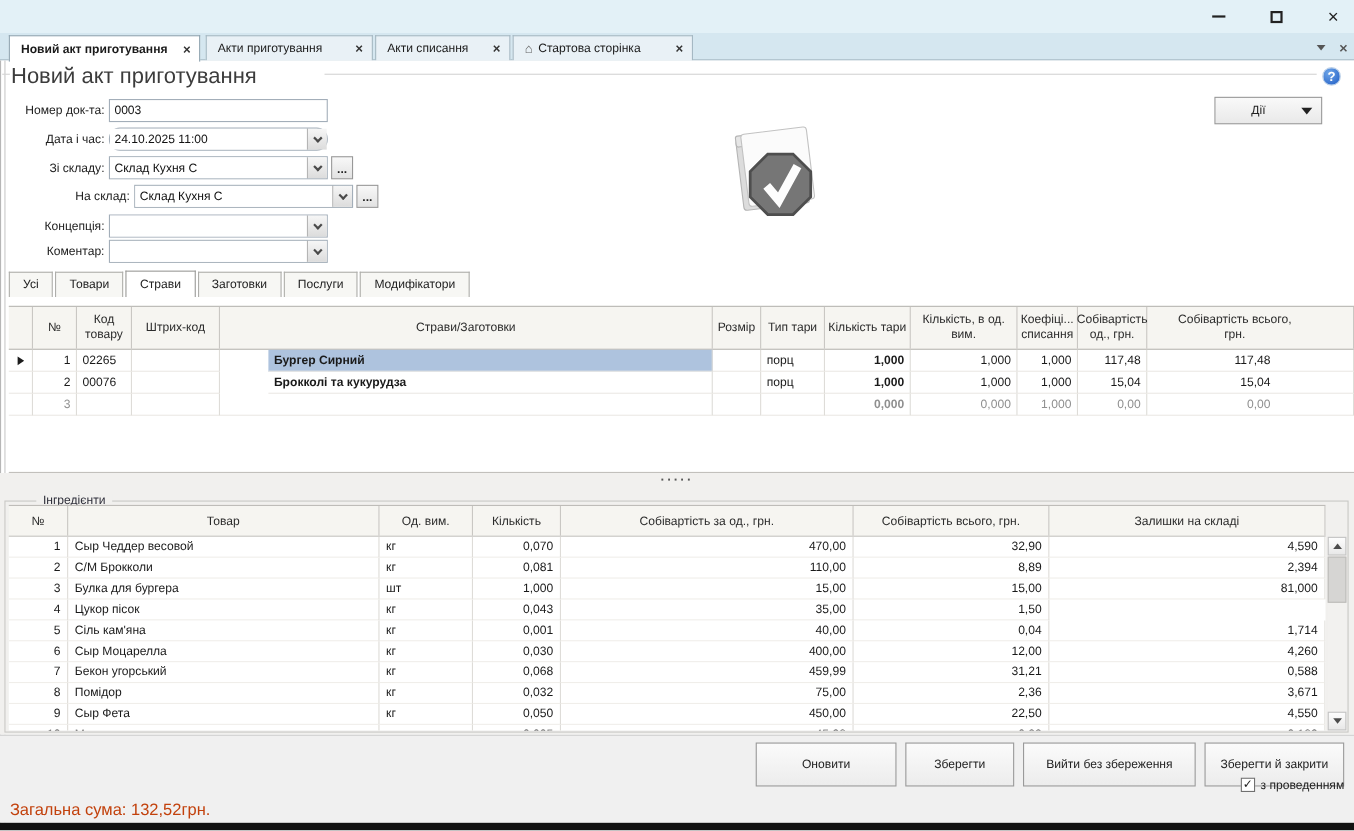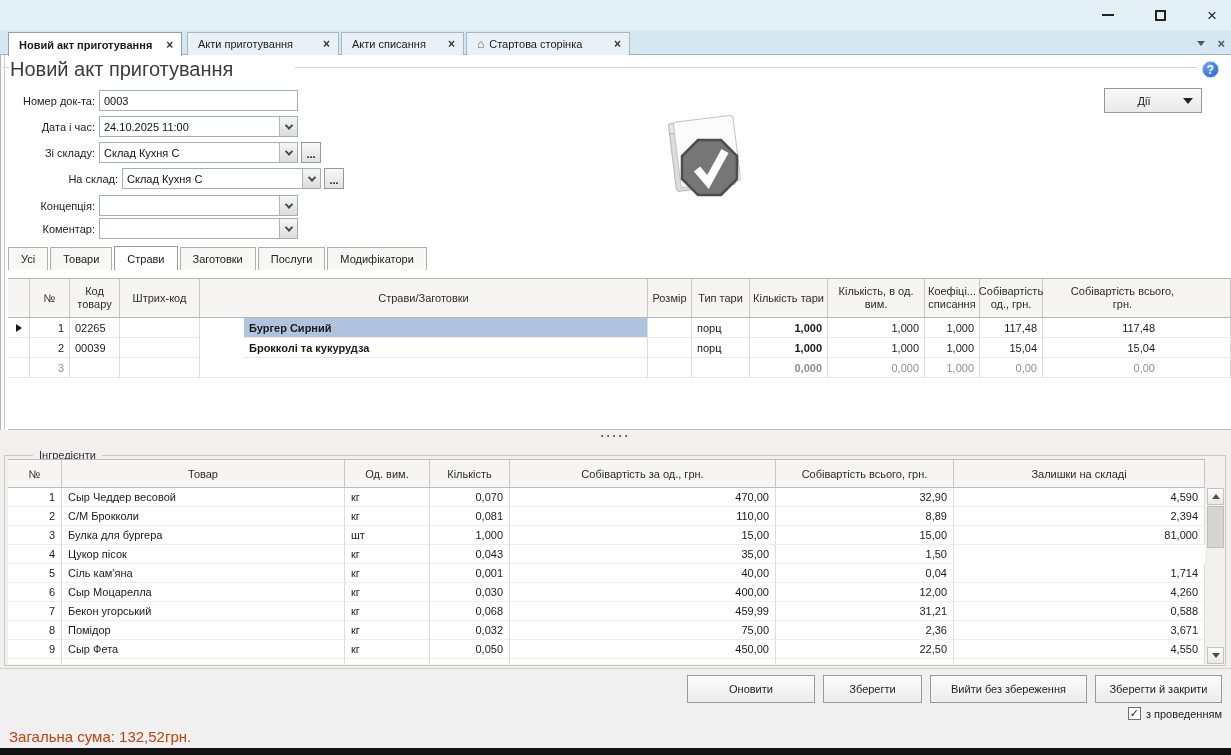--- a/index.html
+++ b/index.html
@@ -93,21 +93,21 @@
   .vscroll { position:absolute; right:1px; top:32px; bottom:1px; width:17px; background:#f2f1ef; }
   .sb-btn { position:absolute; left:0; width:17px; height:17px; background:linear-gradient(#fdfdfd,#e8e8e8); border:1px solid #c3c3c3; display:flex; align-items:center; justify-content:center; }
   .sb-up { top:0; } .sb-down { bottom:0; }
   .tri-up { width:0; height:0; border-left:4px solid transparent; border-right:4px solid transparent; border-bottom:5px solid #4c4c4c; }
   .tri-dn { width:0; height:0; border-left:4px solid transparent; border-right:4px solid transparent; border-top:5px solid #4c4c4c; }
   .sb-thumb { position:absolute; left:0; top:18px; width:17px; height:42px; background:#d6d5d3; border:1px solid #bdbcba; }
 
   
   .footerbar { position:absolute; left:0; top:613px; width:1231px; height:80px; background:#f0f0f0; border-top:1px solid #d2d2d2; }
   .btn-row { position:absolute; right:9px; top:6px; display:flex; gap:8px; }
-  .btn-row button { height:28px; background:linear-gradient(#fbfbfb,#ececec); border:1px solid #9a9a9a; font-family:inherit; font-size:11px; color:#222; padding:0 10px; }
+  .btn-row button { height:40px; background:linear-gradient(#fbfbfb,#ececec); border:1px solid #9a9a9a; font-family:inherit; font-size:11px; color:#222; padding:0 10px; }
   .post-check { position:absolute; right:9px; top:38px; display:flex; align-items:center; gap:5px; color:#222; }
   .cb { width:13px; height:13px; background:#fff; border:1px solid #707070; display:flex; align-items:center; justify-content:center; font-size:11px; font-weight:bold; color:#222; line-height:1; }
   .total { position:absolute; left:9px; bottom:3px; font-size:15px; color:#c2410c; }
   .bottom-strip { position:absolute; left:0; top:693px; width:1231px; height:7px; background:#121212; }
 </style>
 </head>
 <body>
 
 <div class="screen">
 
@@ -160,21 +160,21 @@
       <span class="lbl">Дії</span>
       <span class="tri"></span>
     </button>
 
     <div class="frow" style="top:35px;">
       <label>Номер док-та:</label>
       <input class="ti" style="width: 199px;" value="0003">
     </div>
     <div class="frow" style="top:61px;">
       <label>Дата і час:</label>
-      <div class="combo" style="width:199px;">
+      <div class="combo" style="width:199px;border-radius:10px;">
         <input value="24.10.2025 11:00" style="">
         <span class="cbtn">
             <i class="chev"></i>
           </span>
       </div>
     </div>
     <div class="frow" style="top:87px;">
       <label>Зі складу:</label>
       <div class="combo" style="width:199px;">
         <input value="Склад Кухня С" style="">
@@ -263,21 +263,21 @@
         <div>порц</div>
         <div class="r b">1,000</div>
         <div class="r">1,000</div>
         <div class="r">1,000</div>
         <div class="r">117,48</div>
         <div class="r pad-r">117,48</div>
       </div>
       <div class="it-row">
         <div></div>
         <div class="num">2</div>
-        <div>00039</div>
+        <div>00076</div>
         <div></div>
         <div class="name">Брокколі та кукурудза</div>
         <div></div>
         <div>порц</div>
         <div class="r b">1,000</div>
         <div class="r">1,000</div>
         <div class="r">1,000</div>
         <div class="r">15,04</div>
         <div class="r pad-r">15,04</div>
       </div>

